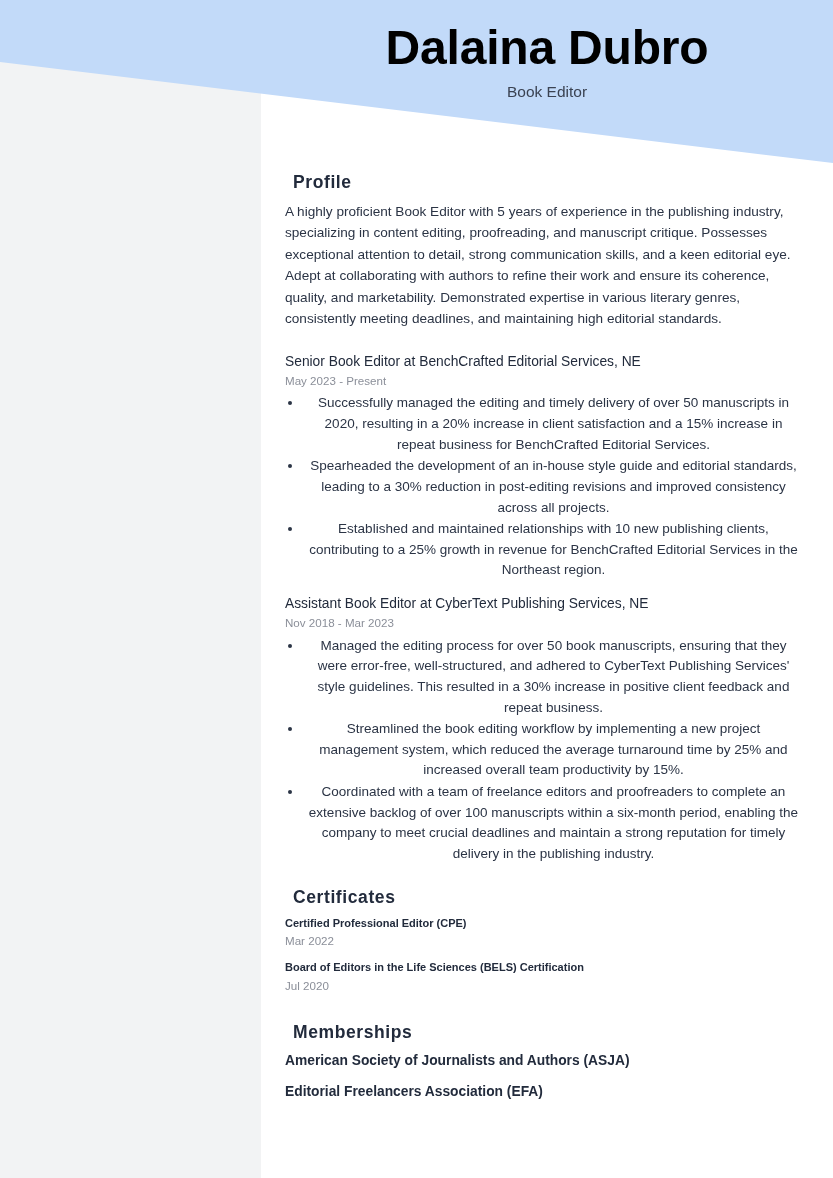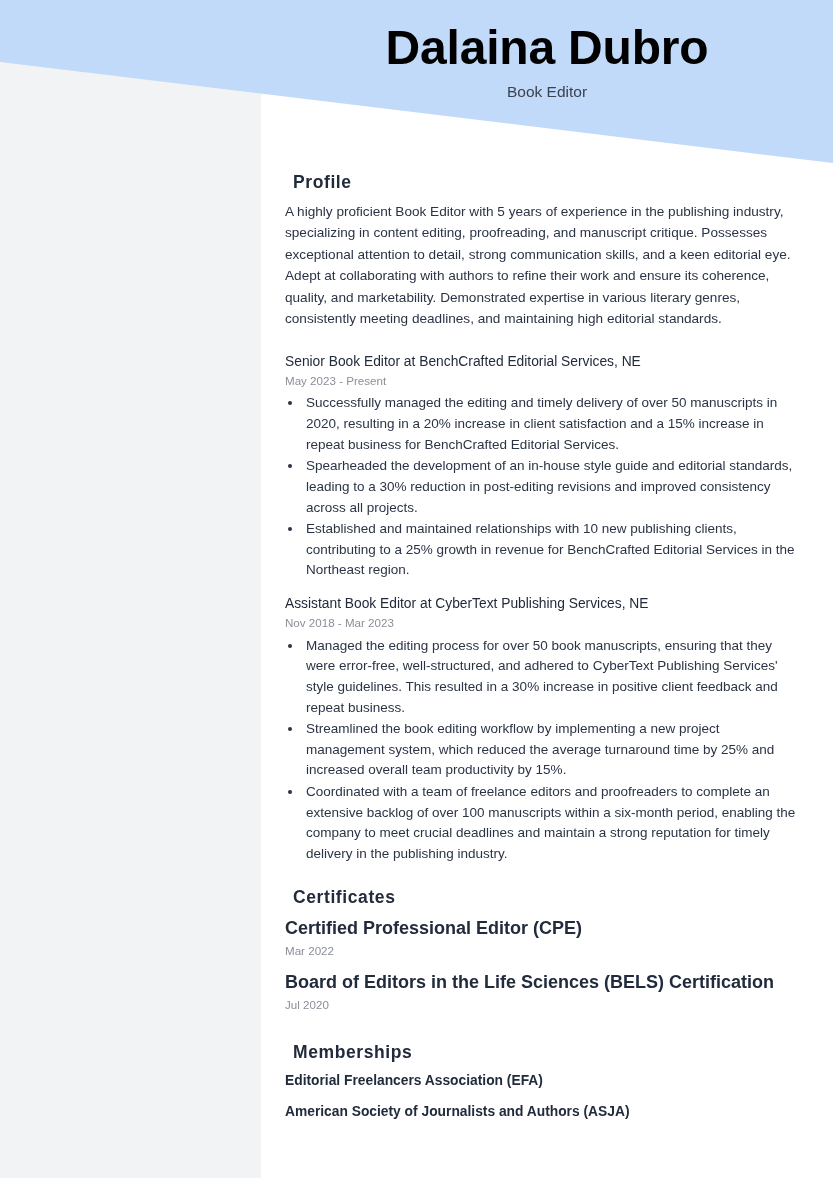--- a/index.html
+++ b/index.html
@@ -171,31 +171,32 @@
   .job { margin-bottom: 13px; }
   .job-head {
     font-size: 13.8px;
     font-weight: normal;
     color: #222b3c;
     line-height: 1.4;
   }
   ul.bullets {
     margin: 4px 0 0 0;
     padding-left: 18px;
+    text-align: center;
   }
   ul.bullets li {
     font-size: 13.5px;
     line-height: 1.53;
     color: #2b3445;
     margin-bottom: 1px;
     padding-left: 3px;
   }
   .cert-item { margin-bottom: 11px; }
   .cert-title {
-    font-size: 18px;
+    font-size: 11px;
     font-weight: bold;
     color: #222b3c;
     line-height: 1.4;
   }
   .member-item {
     font-size: 13.8px;
     font-weight: bold;
     color: #222b3c;
     line-height: 1.4;
     margin-bottom: 12px;
@@ -359,17 +360,17 @@
     <div class="cert-item">
       <div class="cert-title">Board of Editors in the Life Sciences (BELS) Certification</div>
       <div class="date-sub">Jul 2020</div>
     </div>
   </div>
 
   <div class="gap-sm"></div>
 
   <div class="block">
     <div class="sec-heading">Memberships</div>
+    <div class="member-item">American Society of Journalists and Authors (ASJA)</div>
     <div class="member-item">Editorial Freelancers Association (EFA)</div>
-    <div class="member-item">American Society of Journalists and Authors (ASJA)</div>
   </div>
 
 </div>
 
 </body></html>

